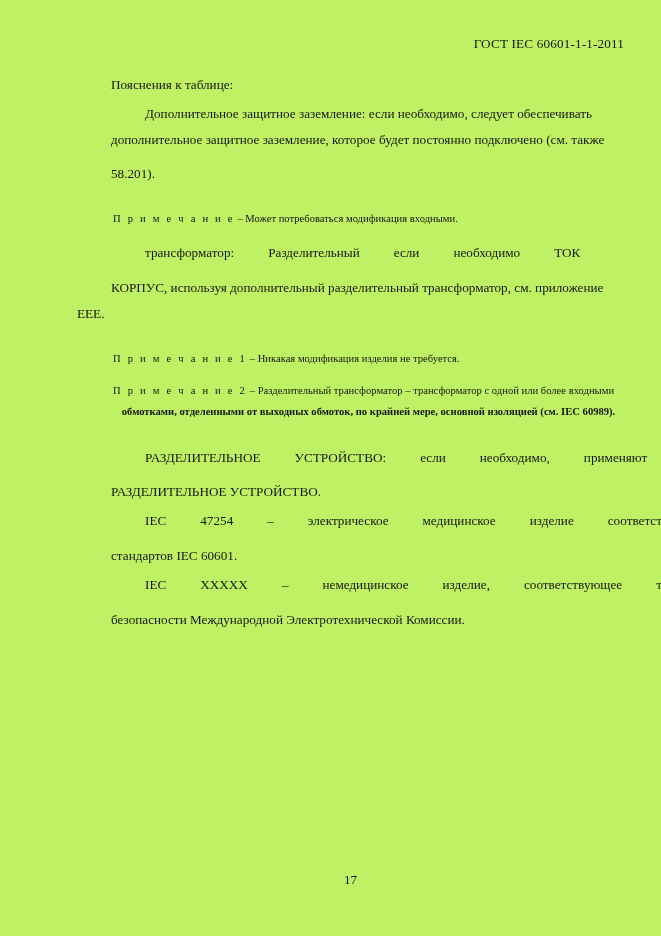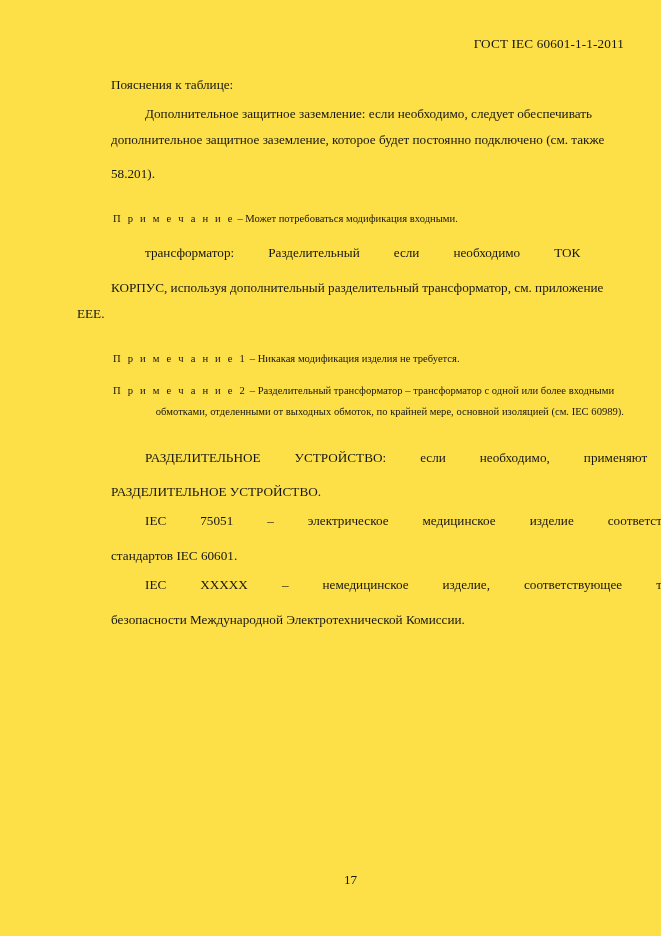--- a/index.html
+++ b/index.html
@@ -12,21 +12,21 @@
     height: 936px;
     position: relative;
     font-family: "Liberation Serif", "DejaVu Serif", serif;
     color: #1a1a1a;
     overflow: hidden;
   }
 
   .page {
     position: absolute;
     inset: 0;
-    background: #fde047;
+    background: #bef264;
   }
 
   
   .header {
     position: absolute;
     top: 36px;
     left: 77px;
     width: 547px;
     text-align: right;
     font-size: 13.2px;
@@ -88,21 +88,22 @@
     text-indent: 36px;
     margin-top: 11px;
     margin-bottom: 11px;
     text-align: justify;
     color: #161616;
   }
   .note .ln {
     display: block;
   }
   .note .ln.last {
-    text-align: right;
+    text-align: center;
+    font-weight: bold;
   }
   .note-label {
     letter-spacing: 2.2px;
   }
 
   .gap-s { height: 7px; }
   .gap-m { height: 12px; }
 
   
   .folio {
@@ -176,21 +177,21 @@
         <span>если</span>
         <span>необходимо,</span>
         <span>применяют</span>
       </span>
       <span class="ln last">РАЗДЕЛИТЕЛЬНОЕ УСТРОЙСТВО.</span>
     </p>
 
     <p class="para">
       <span class="ln stretch indent">
         <span>IEC</span>
-        <span>75051</span>
+        <span>47254</span>
         <span>–</span>
         <span>электрическое</span>
         <span>медицинское</span>
         <span>изделие</span>
         <span>соответствует</span>
 
       </span>
       <span class="ln last">стандартов IEC 60601.</span>
     </p>
 

